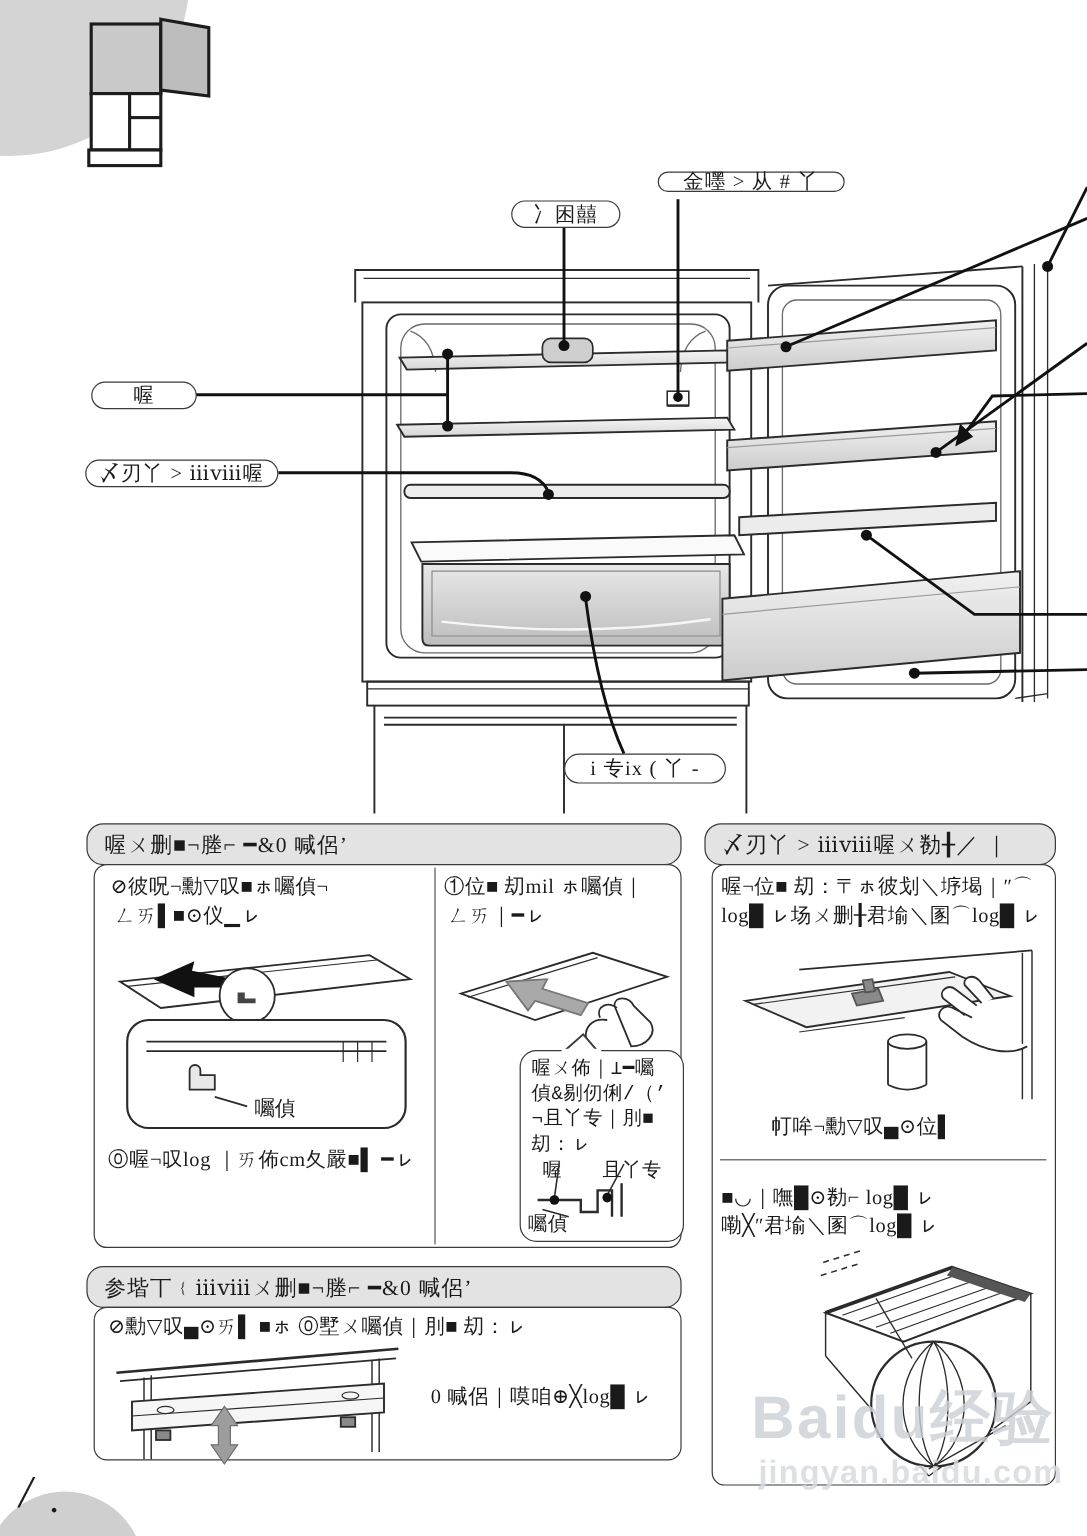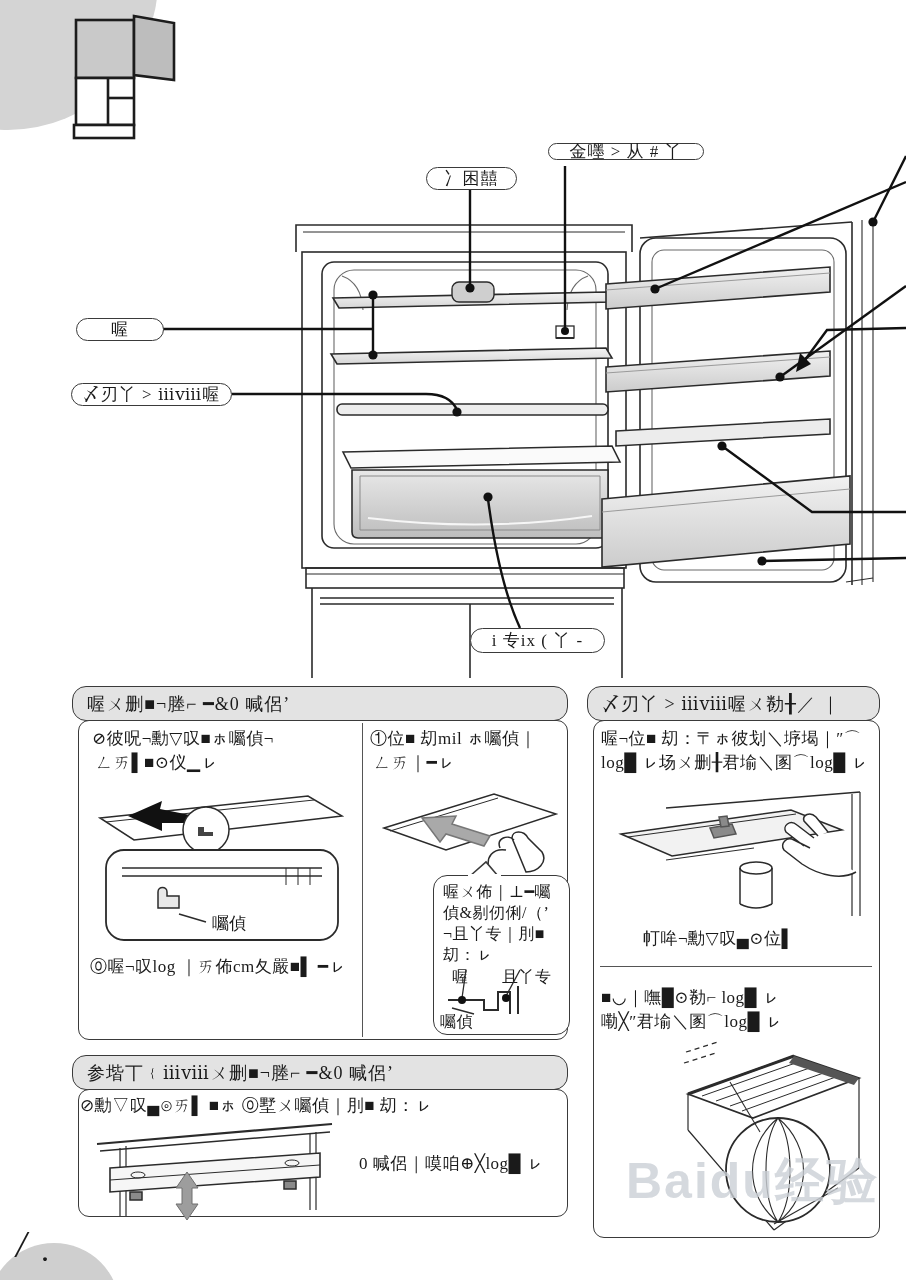--- a/index.html
+++ b/index.html
@@ -181,21 +181,21 @@
 
   <svg style="left:372px;top:786px;" width="195" height="90" viewBox="0 0 195 90">
     <g stroke="#2b2b2b" stroke-width="1.5" fill="#fff">
       <polygon points="12,42 122,8 184,28 74,64"></polygon>
       <line x1="18" y1="45" x2="126" y2="12" stroke-width="1"></line>
       <polygon points="118,50 80,38 84,30 50,32 68,56 74,48 112,60" fill="#a9a9a9" stroke="#777"></polygon>
       <path d="M118,86 C112,70 122,62 134,64 M128,62 C124,52 136,48 142,54 M140,52 C140,44 152,44 156,52 L170,66 C176,76 166,86 154,86 Z" fill="#fff"></path>
     </g>
   </svg>
 
-  <div class="bubble" style="left:433px;top:875px;width:137px;height:160px;">
+  <div class="bubble" style="left:433px;top:875px;width:137px;height:160px;font-family:Liberation Mono, monospace;">
     <svg style="left:30px;top:-14px;" width="40" height="16" viewBox="0 0 40 16">
       <path d="M6,14 L22,0 L34,14" fill="#fff" stroke="#3a3a3a" stroke-width="1.6"></path>
       <rect x="4" y="12" width="33" height="5" fill="#fff"></rect>
     </svg>
     <div class="txt sml" style="left:9px;top:5px;">喔ㄨ佈｜⊥━囑</div>
     <div class="txt sml" style="left:9px;top:26px;">偵&amp;剔仞俐/（’</div>
     <div class="txt sml" style="left:9px;top:47px;">¬且丫专｜刖■</div>
     <div class="txt sml" style="left:9px;top:68px;">刧：ㇾ</div>
     <div class="txt sml" style="left:18px;top:90px;">喔</div>
     <div class="txt sml" style="left:68px;top:90px;">且丫专</div>
@@ -205,21 +205,21 @@
       <line x1="66" y1="10" x2="80" y2="-16" stroke="#2b2b2b" stroke-width="1.3"></line>
       <circle cx="22" cy="14" r="4" fill="#111"></circle>
       <circle cx="66" cy="12" r="4" fill="#111"></circle>
       <line x1="12" y1="22" x2="34" y2="28" stroke="#2b2b2b" stroke-width="1.3"></line>
     </svg>
     <div class="txt sml" style="left:6px;top:135px;">囑偵</div>
   </div>
 
   <div class="hdr" style="left:72px;top:1055px;width:496px;">参堦丅﹛ⅲⅷㄨ删■¬塍⌐ ━&amp;0 喊侶’</div>
   <div class="bx" style="left:78px;top:1089px;width:490px;height:128px;"></div>
-  <div class="txt" style="left:80px;top:1094px;font-family:Liberation Serif, serif;">⊘勳▽叹▄⊙ㄞ▌ ■ㇹ ⓪墅ㄨ囑偵｜刖■ 刧：ㇾ</div>
+  <div class="txt" style="left:90px;top:1094px;">⊘勳▽叹▄⊙ㄞ▌ ■ㇹ ⓪墅ㄨ囑偵｜刖■ 刧：ㇾ</div>
 
   <svg style="left:92px;top:1120px;" width="250" height="100" viewBox="0 0 250 100">
     <g stroke="#2b2b2b" stroke-width="1.5" fill="none">
       <line x1="5" y1="24" x2="240" y2="4" stroke-width="2.2"></line>
       <line x1="8" y1="31" x2="238" y2="12"></line>
       <path d="M28,28 V96 M34,26 V96 M218,14 V90 M224,12 V90" stroke-width="1.2"></path>
       <polygon points="18,48 228,33 228,57 18,72" fill="#f6f6f6" stroke-width="1.6"></polygon>
       <line x1="18" y1="60" x2="228" y2="45" stroke-width="1"></line>
       <ellipse cx="46" cy="55" rx="7" ry="3" stroke-width="1"></ellipse>
       <ellipse cx="200" cy="43" rx="7" ry="3" stroke-width="1"></ellipse>
@@ -268,18 +268,19 @@
       <polygon points="116,18 181,40 176,47 111,25" fill="#555" stroke="none"></polygon>
       <path d="M10,56 V92 M181,40 V130 M10,92 L96,192 M181,130 L96,192" stroke-width="1.2"></path>
       <circle cx="100" cy="132" r="52" fill="#fff" stroke-width="1.8"></circle>
       <path d="M100,80 C84,104 84,160 100,184 M100,80 C116,104 116,160 100,184 M100,80 C66,108 66,158 100,184 M100,80 C134,108 134,158 100,184" stroke-width="1.1"></path>
       <line x1="52" y1="44" x2="82" y2="94" stroke-width="1.1"></line>
       <line x1="96" y1="186" x2="160" y2="150" stroke-width="1.1"></line>
     </g>
   </svg>
 
   <div class="wm-logo"><span>Baidu</span><span>经验</span></div>
+  <div class="wm-url">jingyan.baidu.com</div>
 
   <div class="circ" style="left:-12px;top:1243px;width:132px;height:132px;background:#cfcfcf;"></div>
   <div class="pgnum">/</div>
   <div class="pgdot">.</div>
 
 </div>
 
 </body></html>

